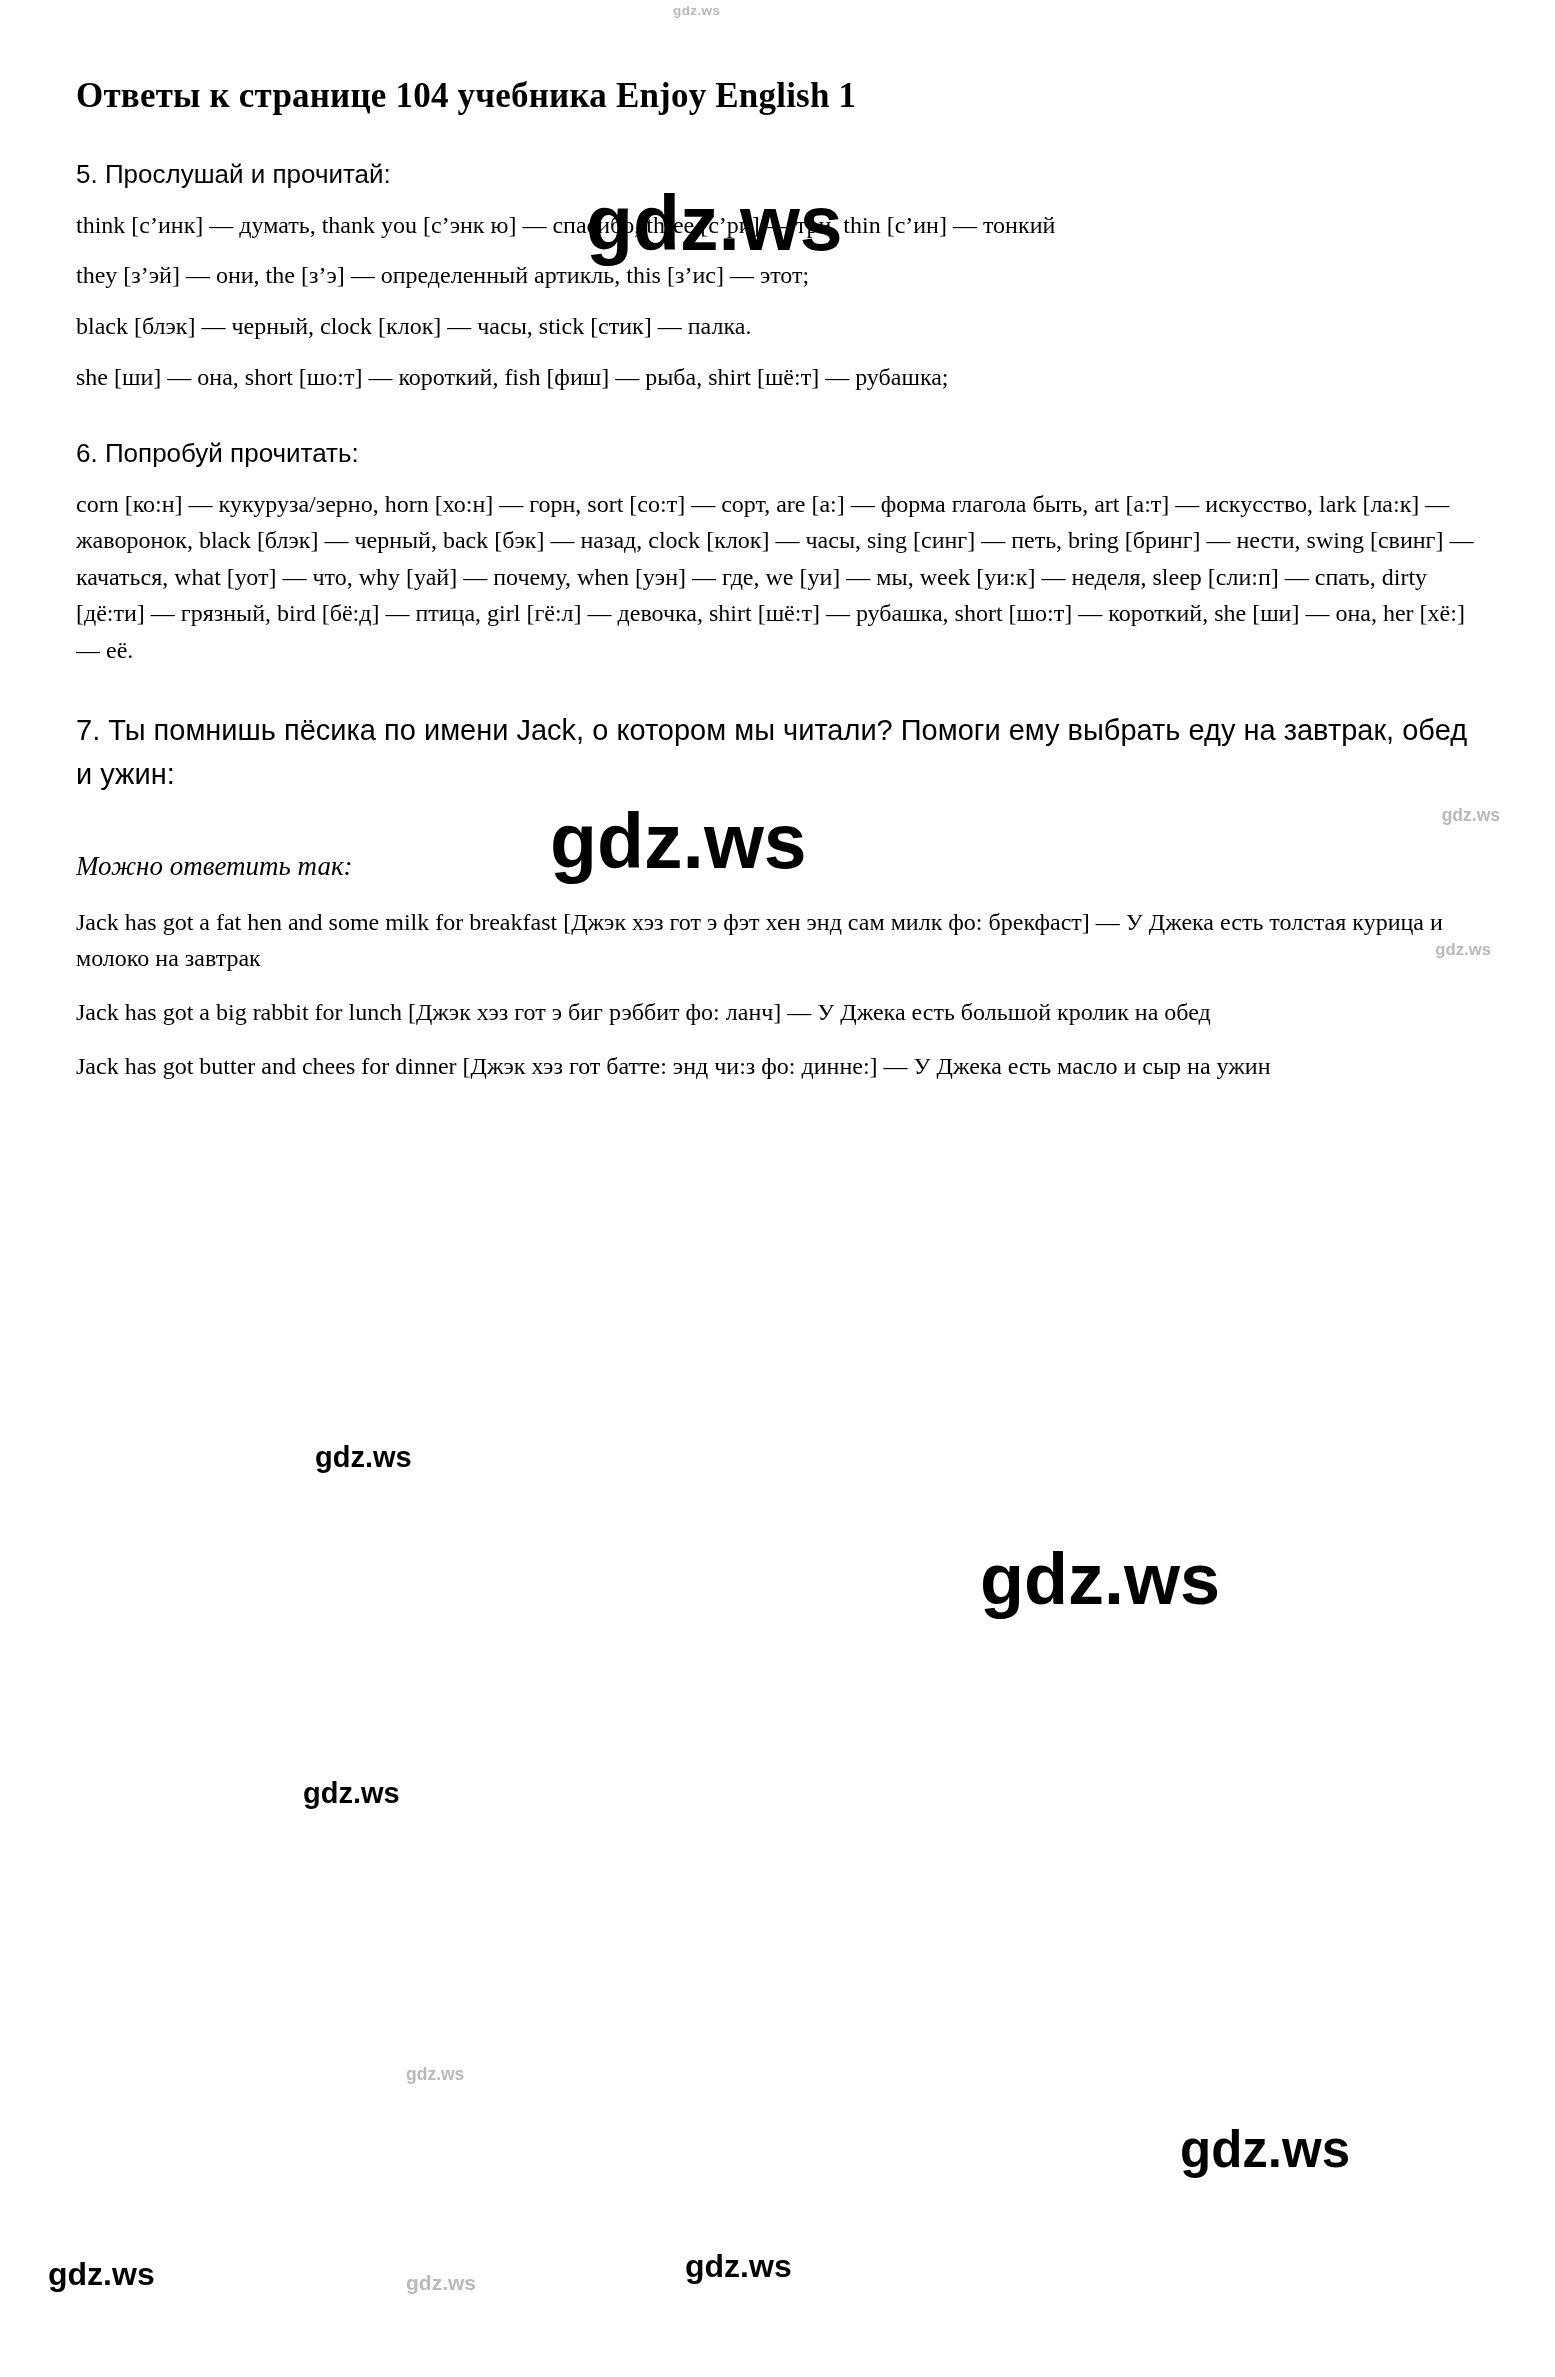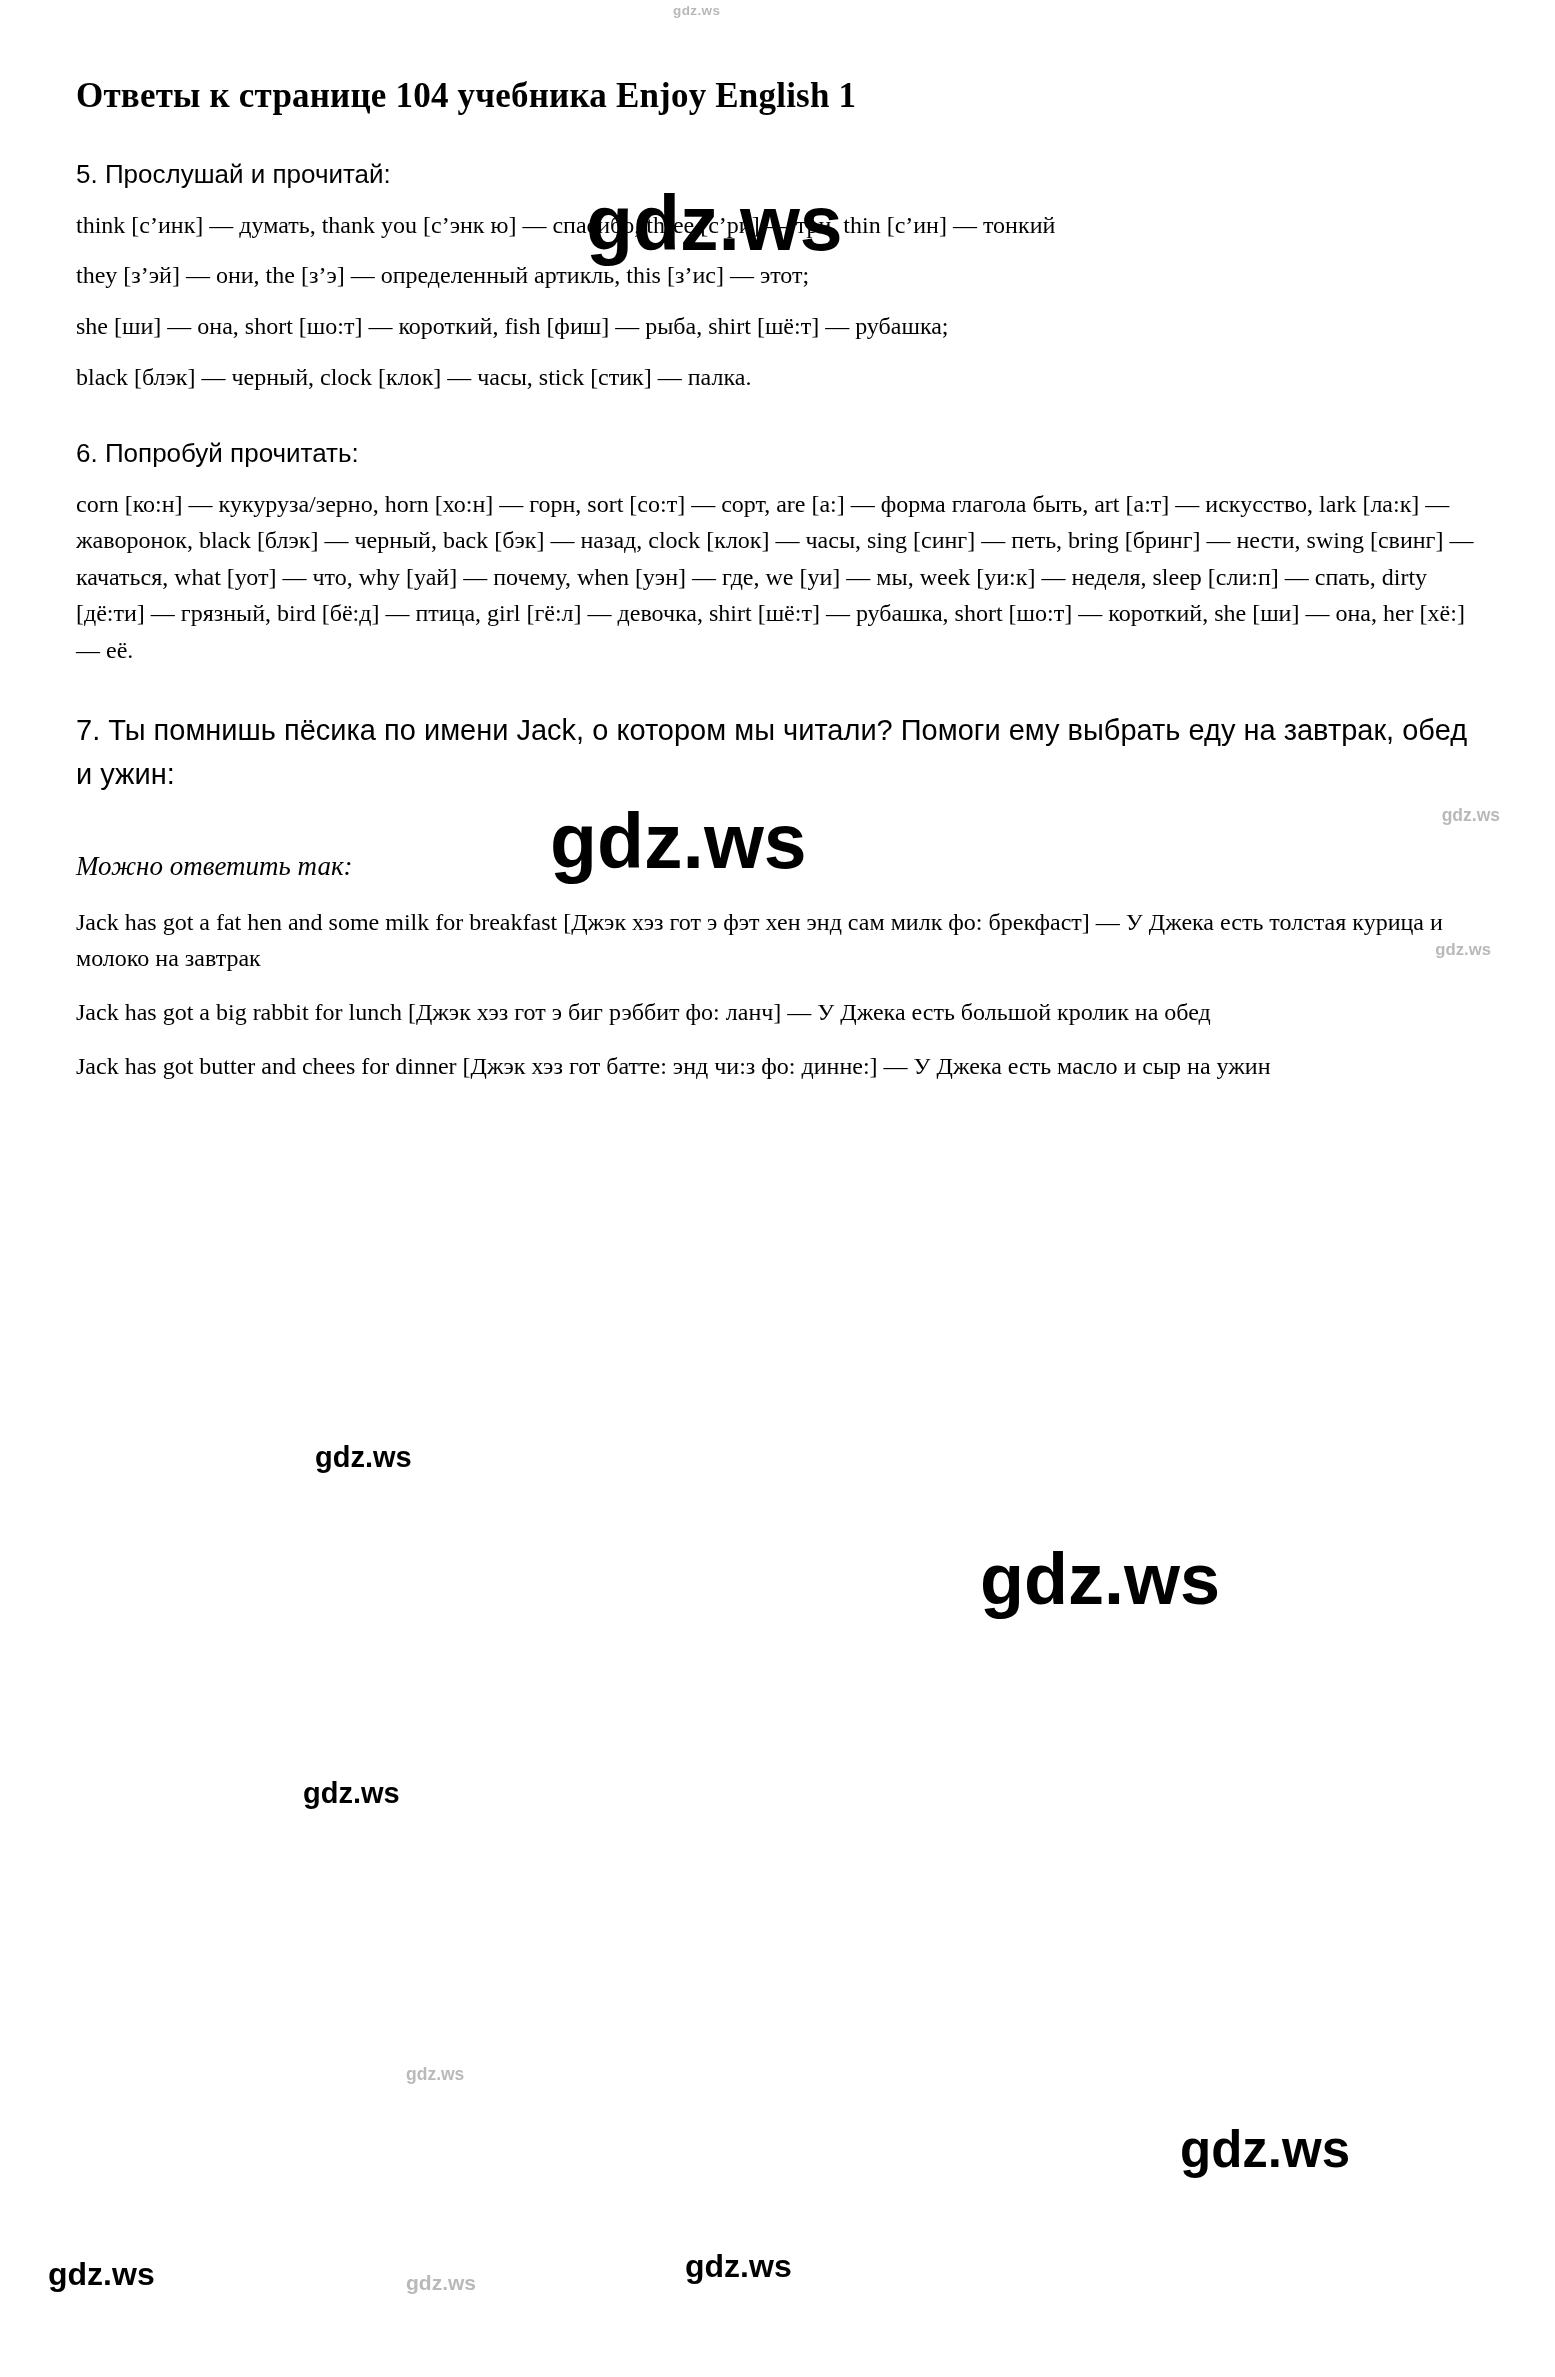--- a/index.html
+++ b/index.html
@@ -131,22 +131,22 @@
   <div class="wm wm12">gdz.ws</div>
 
   <div class="content">
 
     <h1 class="doc-title">Ответы к странице 104 учебника Enjoy English 1</h1>
 
     <section class="task">
       <div class="task-head">5. Прослушай и прочитай:</div>
       <p class="para">think [с’инк] — думать, thank you [с’энк ю] — спасибо, three [с’ри] — три, thin [с’ин] — тонкий</p>
       <p class="para">they [з’эй] — они, the [з’э] — определенный артикль, this [з’ис] — этот;</p>
+      <p class="para">black [блэк] — черный, clock [клок] — часы, stick [стик] — палка.</p>
       <p class="para">she [ши] — она, short [шо:т] — короткий, fish [фиш] — рыба, shirt [шё:т] — рубашка;</p>
-      <p class="para">black [блэк] — черный, clock [клок] — часы, stick [стик] — палка.</p>
     </section>
 
     <section class="task">
       <div class="task-head">6. Попробуй прочитать:</div>
       <p class="para">corn [ко:н] — кукуруза/зерно, horn [хо:н] — горн, sort [со:т] — сорт, are [а:] — форма глагола быть, art [а:т] — искусство, lark [ла:к] — жаворонок, black [блэк] — черный, back [бэк] — назад, clock [клок] — часы, sing [синг] — петь, bring [бринг] — нести, swing [свинг] — качаться, what [уот] — что, why [уай] — почему, when [уэн] — где, we [уи] — мы, week [уи:к] — неделя, sleep [сли:п] — спать, dirty [дё:ти] — грязный, bird [бё:д] — птица, girl [гё:л] — девочка, shirt [шё:т] — рубашка, short [шо:т] — короткий, she [ши] — она, her [хё:] — её.</p>
     </section>
 
     <section class="task">
       <div class="para-sans">7. Ты помнишь пёсика по имени Jack, о котором мы читали? Помоги ему выбрать еду на завтрак, обед и ужин:</div>
       <div class="spacer-md"></div>

